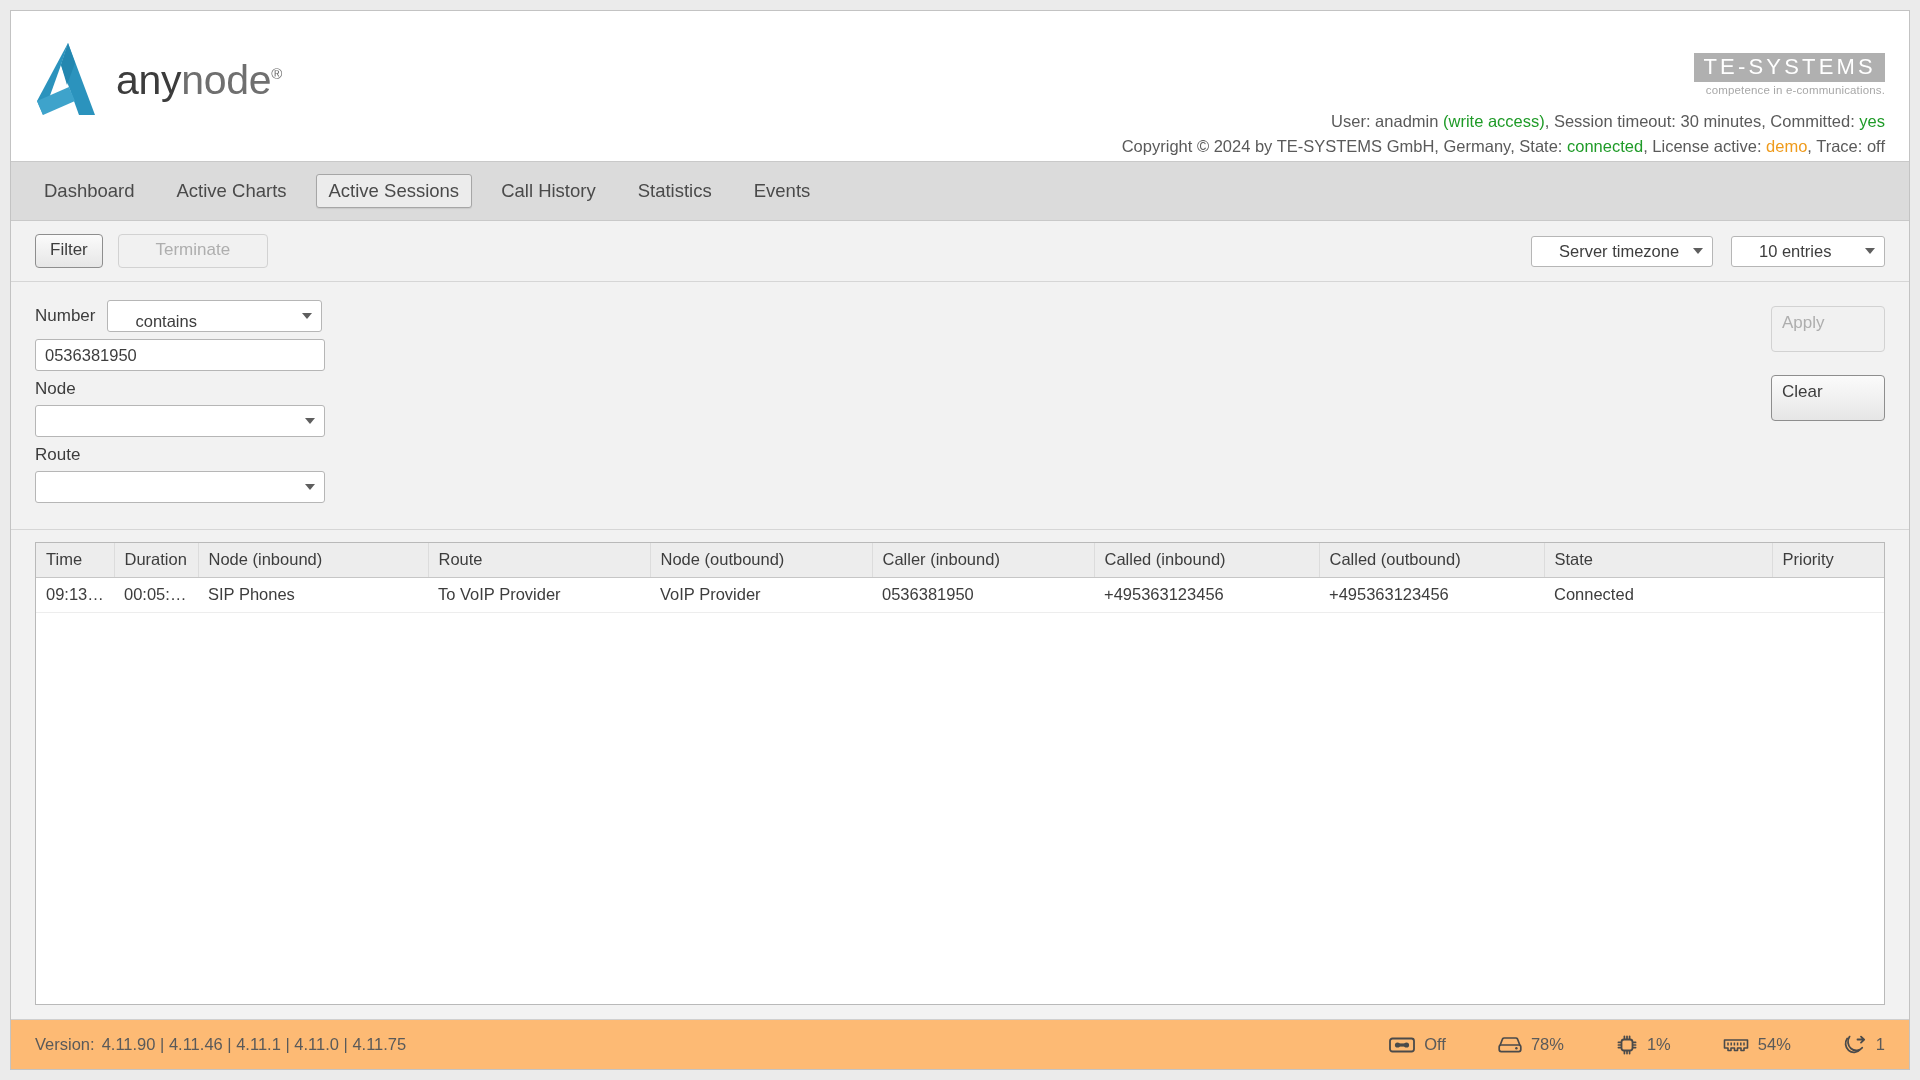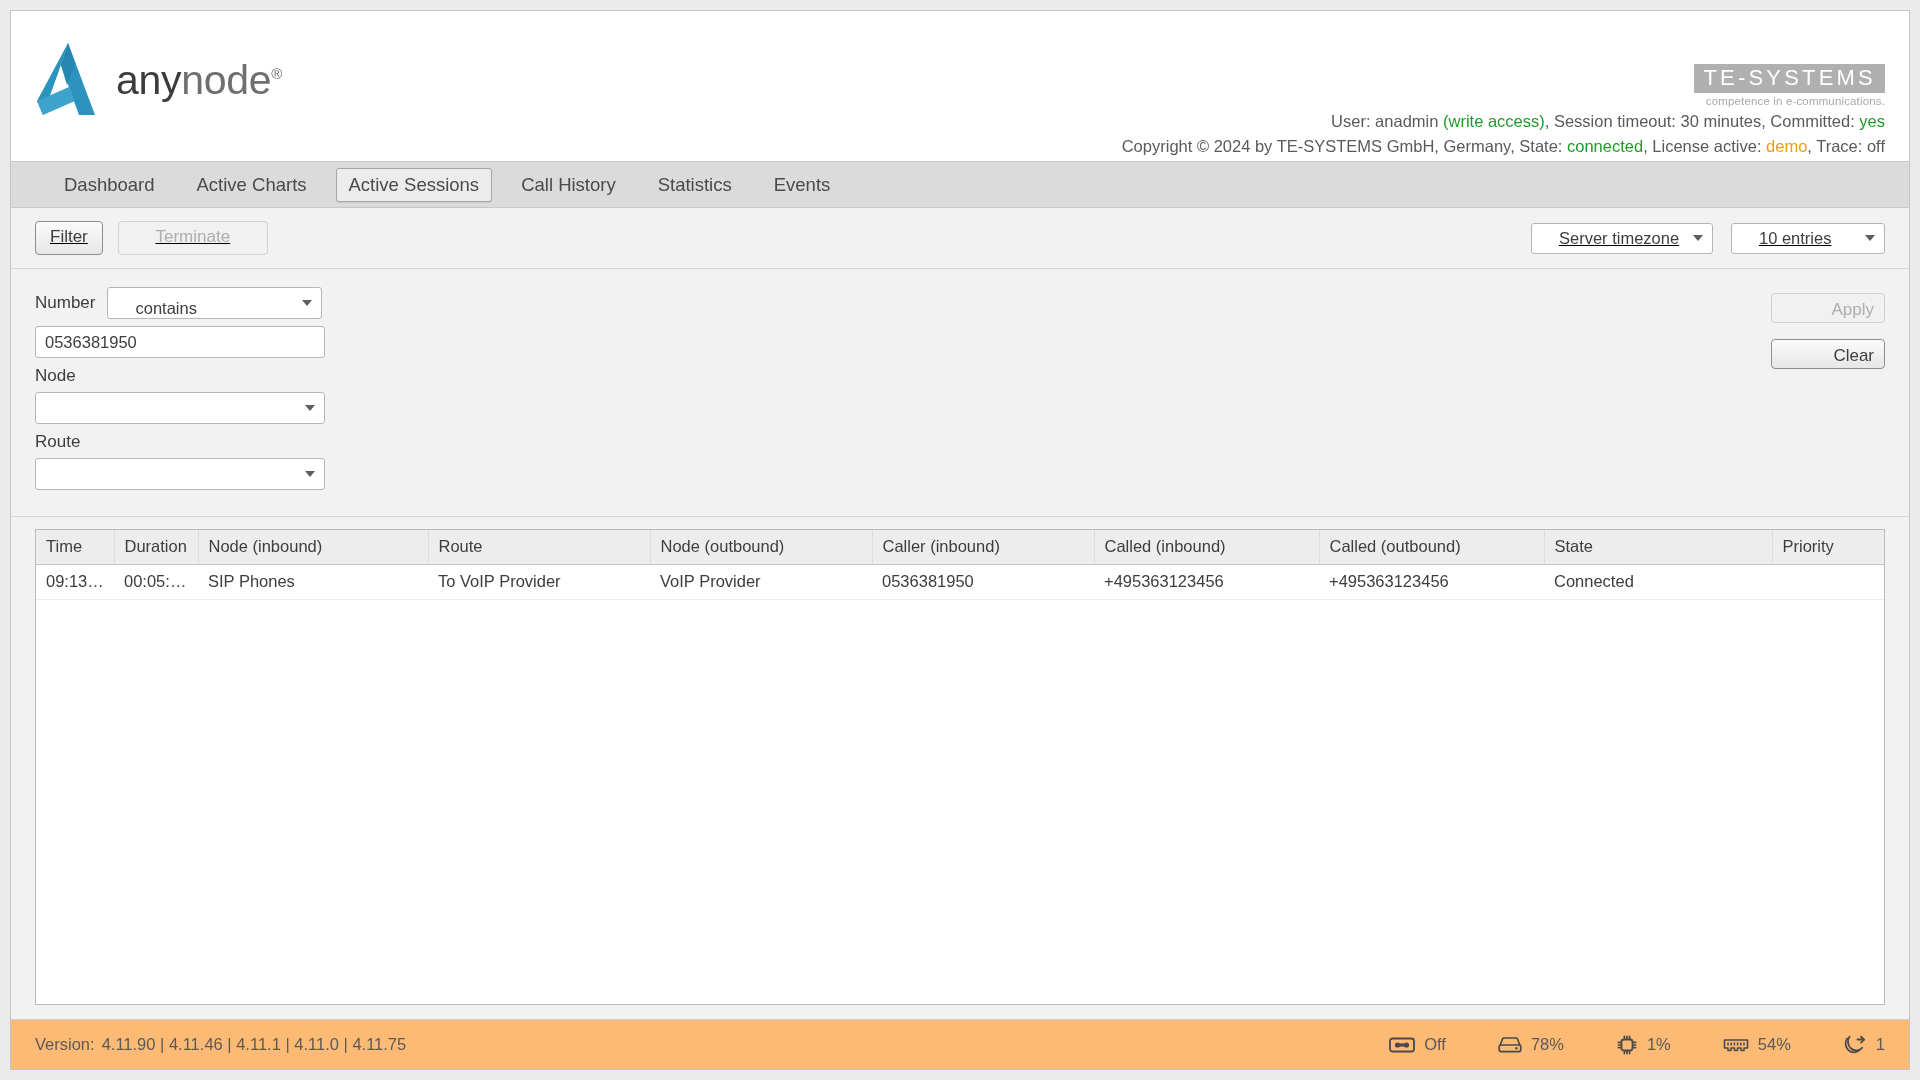--- a/index.html
+++ b/index.html
@@ -59,21 +59,20 @@
   }
   .te-bar {
     background: #b0b0b0;
     color: #ffffff;
     font-size: 22px;
     letter-spacing: 3.2px;
     padding: 2px 9px 3px 9px;
     display: inline-block;
     font-weight: 400;
     line-height: 1.08;
-    margin-top: 11px;
   }
   .te-tag {
     color: #a8a8a8;
     font-size: 11.5px;
     margin-top: 2px;
     letter-spacing: 0.15px;
     white-space: nowrap;
   }
 
   .header-info {
@@ -82,27 +81,27 @@
     text-align: right;
     font-size: 16.5px;
     color: #5a5a5a;
     line-height: 1.52;
   }
   .header-info .ok { color: #1f9b28; }
   .header-info .warn { color: #ef9b1c; }
 
   
   .navbar {
-    height: 47px;
+    height: 60px;
     background: #dbdbdb;
     border-top: 1px solid #c9c9c9;
     border-bottom: 1px solid #c9c9c9;
     display: flex;
     align-items: center;
-    padding: 0 40px;
+    padding: 0 20px;
     flex: none;
   }
   .nav-left, .nav-right { display: flex; align-items: center; }
   .nav-left { flex: 1; }
   .nav-item {
     font-size: 18.5px;
     color: #4a4a4a;
     padding: 5px 12px;
     margin-right: 16px;
     border: 1px solid transparent;
@@ -118,21 +117,20 @@
   .nav-right .nav-item { margin-right: 0; margin-left: 34px; }
 
   
   .toolbar {
     height: 60px;
     background: #f2f2f2;
     display: flex;
     align-items: center;
     padding: 0 24px;
     flex: none;
-    text-decoration: underline;
   }
   .btn {
     font-family: "Liberation Sans", sans-serif;
     font-size: 17px;
     color: #3d3d3d;
     background: linear-gradient(#fbfbfb, #e6e6e6);
     border: 1px solid #8e8e8e;
     border-radius: 4px;
     padding: 5px 14px 6px 14px;
     cursor: pointer;
@@ -205,21 +203,21 @@
   .fgroup { margin-top: 8px; }
   .fgroup .flabel { display: block; margin-bottom: 6px; }
   .filter-actions {
     margin-left: auto;
     display: flex;
     flex-direction: column;
     align-items: stretch;
     width: 114px;
     padding-top: 6px;
   }
-  .filter-actions .btn { margin-bottom: 16px; text-align: right; padding: 6px 10px 2px 10px; }
+  .filter-actions .btn { margin-bottom: 23px; text-align: left; padding: 6px 10px 18px 10px; }
 
   
   .table-wrap {
     flex: 1;
     background: #f2f2f2;
     border-top: 1px solid #d6d6d6;
     padding: 12px 24px 14px 24px;
     display: flex;
     min-height: 0;
   }

